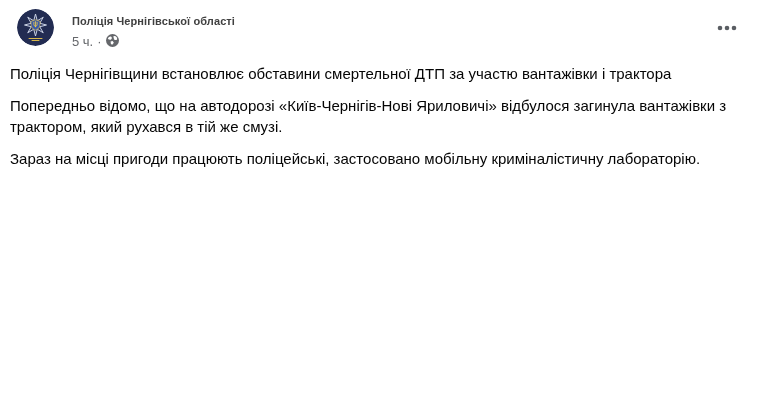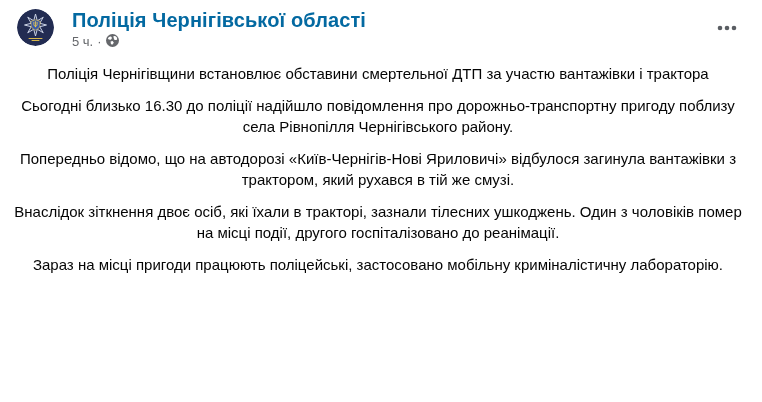--- a/index.html
+++ b/index.html
@@ -27,23 +27,23 @@
     border-radius: 50%;
     overflow: hidden;
     cursor: pointer;
     display: block;
   }
   .header-text {
     margin-left: 18px;
     padding-top: 2px;
   }
   .page-name {
-    font-size: 20px;
+    font-size: 11px;
     font-weight: 700;
-    color: #0369a1;
+    color: #404040;
     line-height: 19px;
     text-decoration: none;
     cursor: pointer;
     letter-spacing: 0.1px;
   }
   .meta-row {
     display: flex;
     align-items: center;
     margin-top: 2px;
     font-size: 13px;
@@ -67,21 +67,21 @@
     justify-content: center;
     cursor: pointer;
   }
   .post-body {
     margin-top: 12px;
     padding: 0 16px 14px 10px;
     font-size: 15px;
     line-height: 21px;
     color: #050505;
   }
-  .post-body p { margin: 0 0 11px 0; text-align: center; }
+  .post-body p { margin: 0 0 11px 0; }
   .post-body p:last-child { margin-bottom: 0; }
 </style>
 </head>
 <body>
 
 <div class="post">
 
   <div class="post-header">
 
     <a class="avatar">
@@ -120,19 +120,17 @@
           <circle cx="10" cy="3" r="2.3" fill="#5a5e63"></circle>
           <circle cx="17" cy="3" r="2.3" fill="#5a5e63"></circle>
         </svg>
       </span>
     </button>
 
   </div>
 
   <div class="post-body">
     <p>Поліція Чернігівщини встановлює обставини смертельної ДТП за участю вантажівки і трактора</p>
-    <p>Сьогодні близько 16.30 до поліції надійшло повідомлення про дорожньо-транспортну пригоду поблизу села Рівнопілля Чернігівського району.</p>
     <p>Попередньо відомо, що на автодорозі «Київ-Чернігів-Нові Яриловичі» відбулося загинула вантажівки з трактором, який рухався в тій же смузі.</p>
-    <p>Внаслідок зіткнення двоє осіб, які їхали в тракторі, зазнали тілесних ушкоджень. Один з чоловіків помер на місці події, другого госпіталізовано до реанімації.</p>
     <p>Зараз на місці пригоди працюють поліцейські, застосовано мобільну криміналістичну лабораторію.</p>
   </div>
 
 </div>
 
 </body></html>

